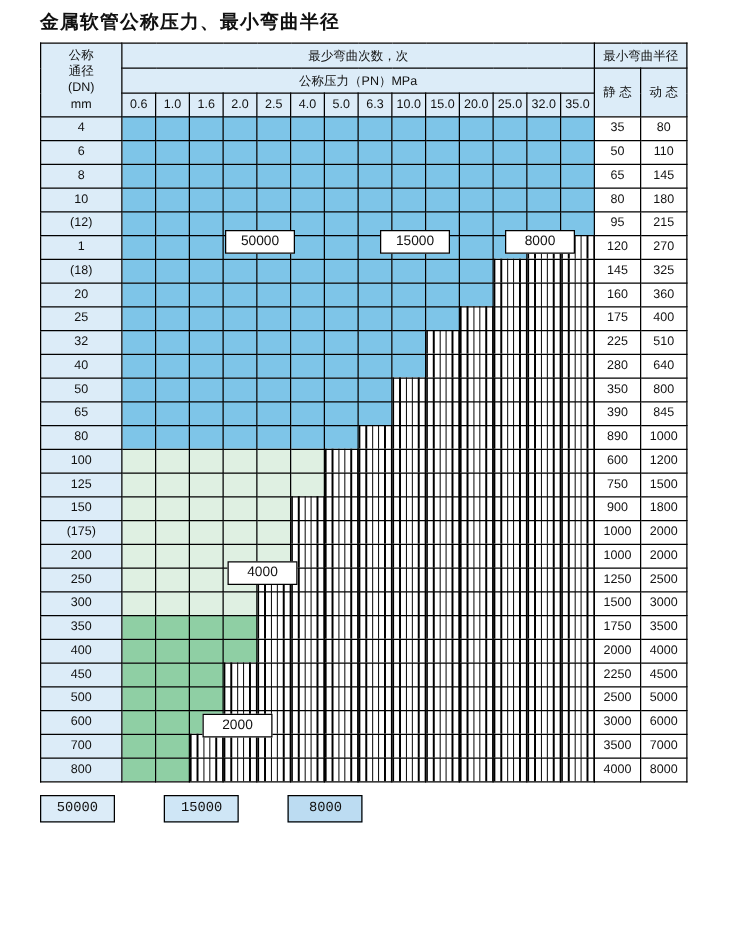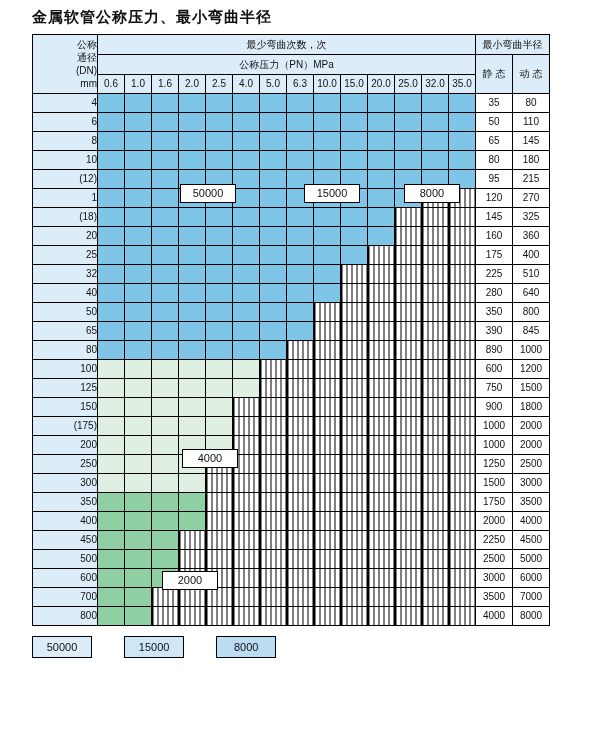--- a/index.html
+++ b/index.html
@@ -30,21 +30,21 @@
     border:1px solid #000;
     padding:0;
     font-size:10px;
     text-align:center;
     vertical-align:middle;
     background:#fff;
     font-weight:normal;
   }
   .hdr{background:#dcecf8;}
   .rowh{background:#dcecf8;}
-  .lbl{width:64px;height:18px;text-align:right;}
+  .lbl{width:64px;height:18px;}
   .cell{width:26px;height:17.5px;}
   .rcell{width:36px;height:17.5px;margin-left:28px;}
   
   .f-blue{background:#7ec5e8;}
   .f-lgreen{background:#dff0e2;}
   .f-green{background:#8fcfa4;}
   .hatch{
     background-image:repeating-linear-gradient(to right,#000 0 1px,transparent 1px 5px);
     background-color:#fff;
   }
@@ -70,21 +70,21 @@
     line-height:20px;
     text-align:center;
     font-size:11px;
     vertical-align:middle;
   }
   .chip.blue{background:#dcecf8;}
   .chip.blue2{background:#cfe6f6;}
   .chip.blue3{background:#bcdcf2;}
   .chip.lg{background:#e8f5ea;}
   .chip.g{background:#cfe9d6;}
-  .legend-row{margin-bottom:10px;white-space:nowrap;}
+  .legend-row{margin-bottom:10px;white-space:nowrap;font-family:Liberation Mono, monospace;}
   .legend-gap{display:inline-block;width:26px;}
   .legend-note{display:inline-block;margin-left:14px;font-size:11px;vertical-align:middle;}
   .hatchbox{
     display:inline-block;
     width:88px;height:34px;
     border:1px solid #000;
     vertical-align:middle;
     background-image:repeating-linear-gradient(to right,#000 0 1px,transparent 1px 8px);
     background-color:#fff;
   }

